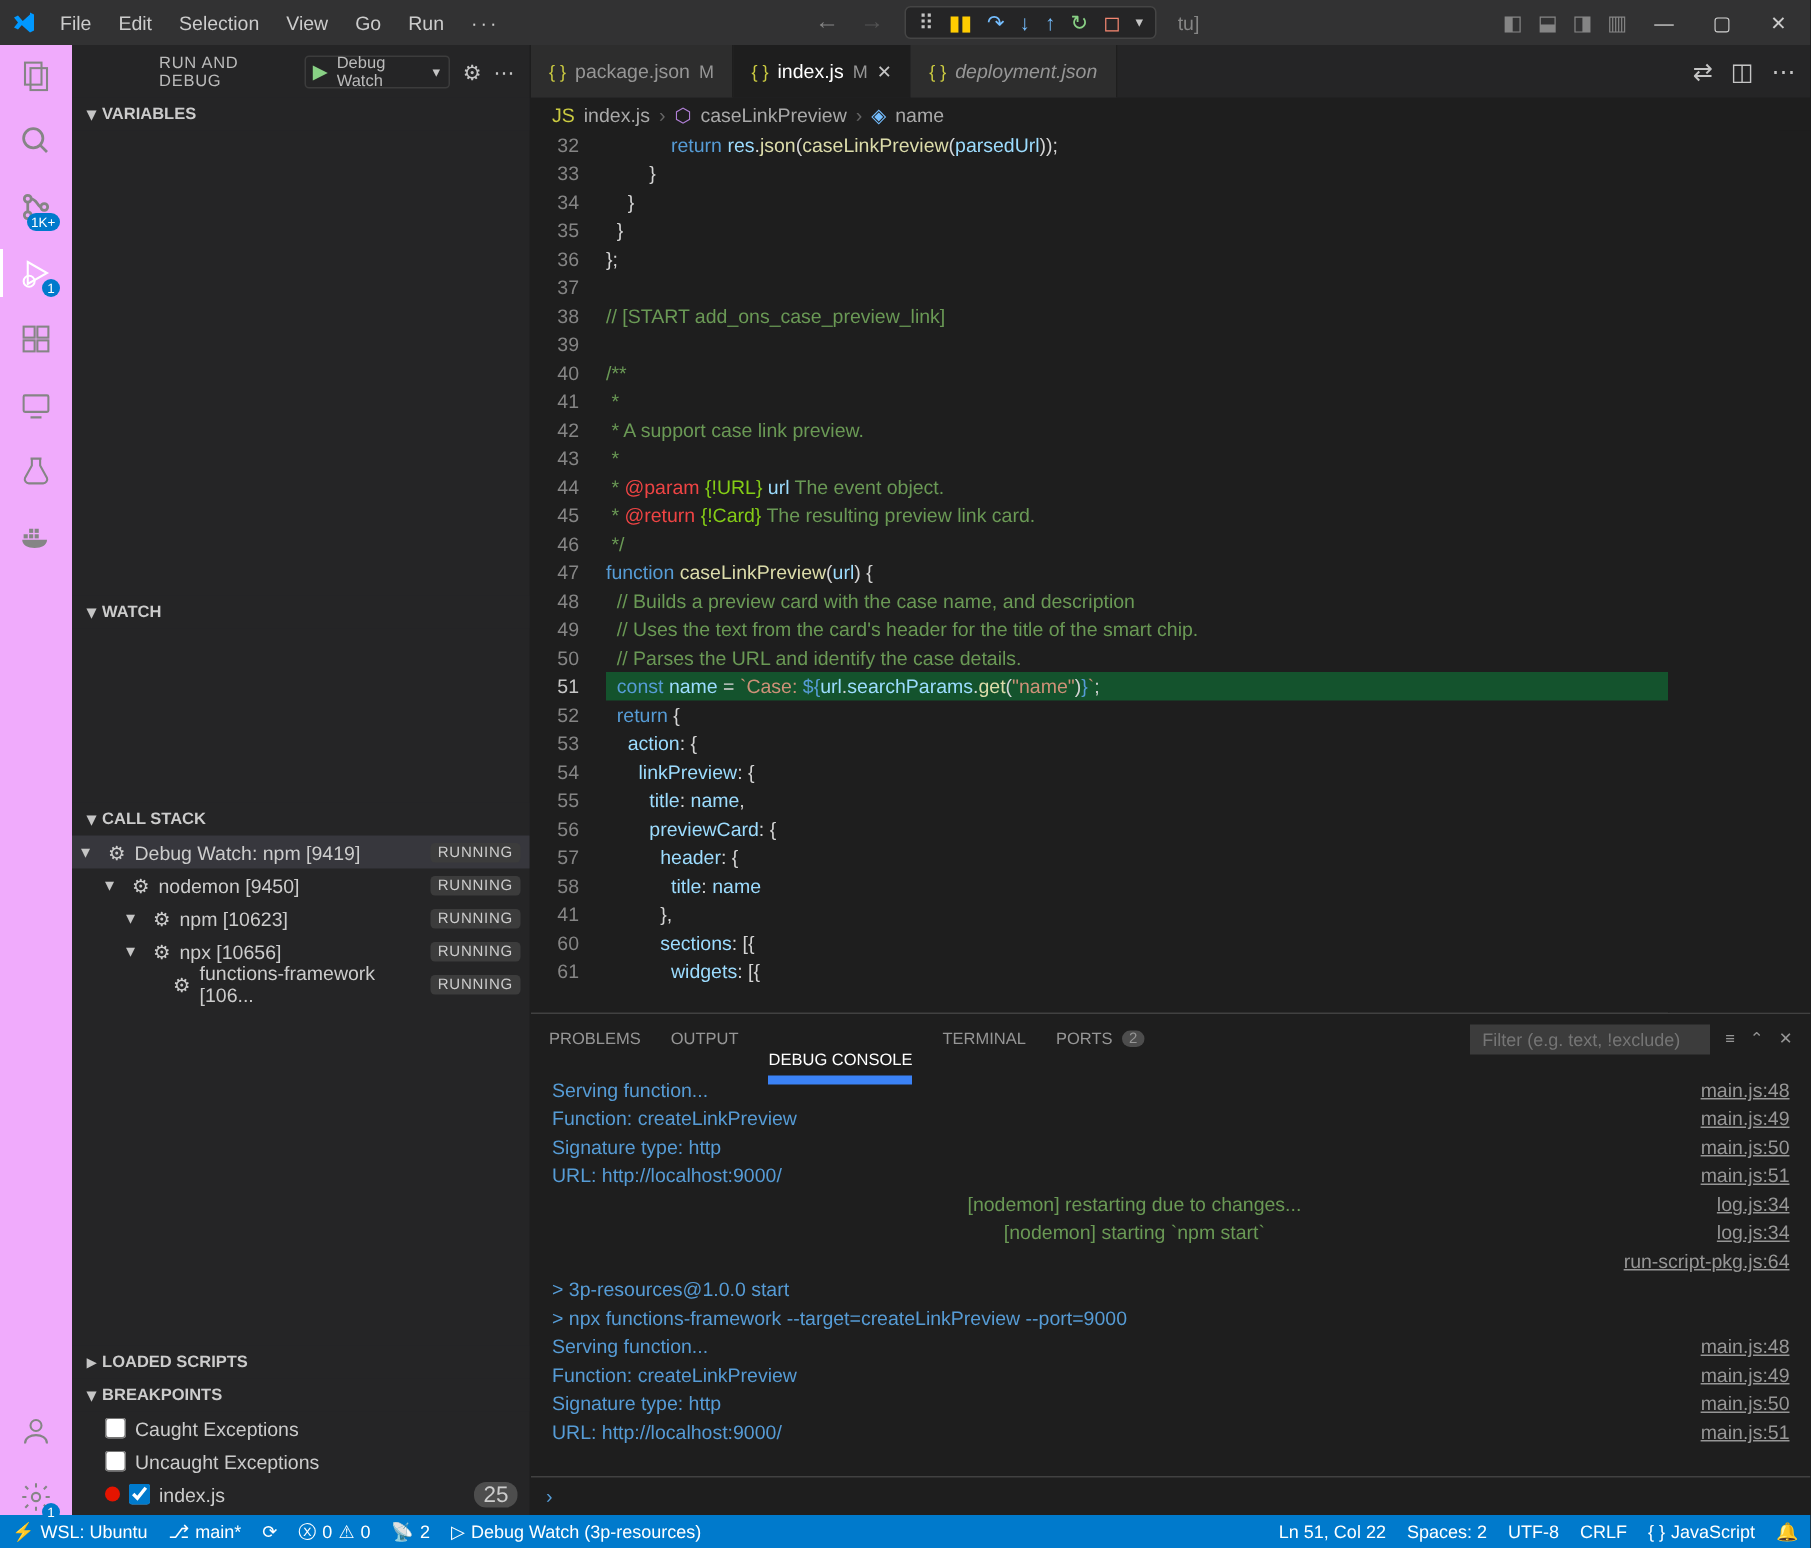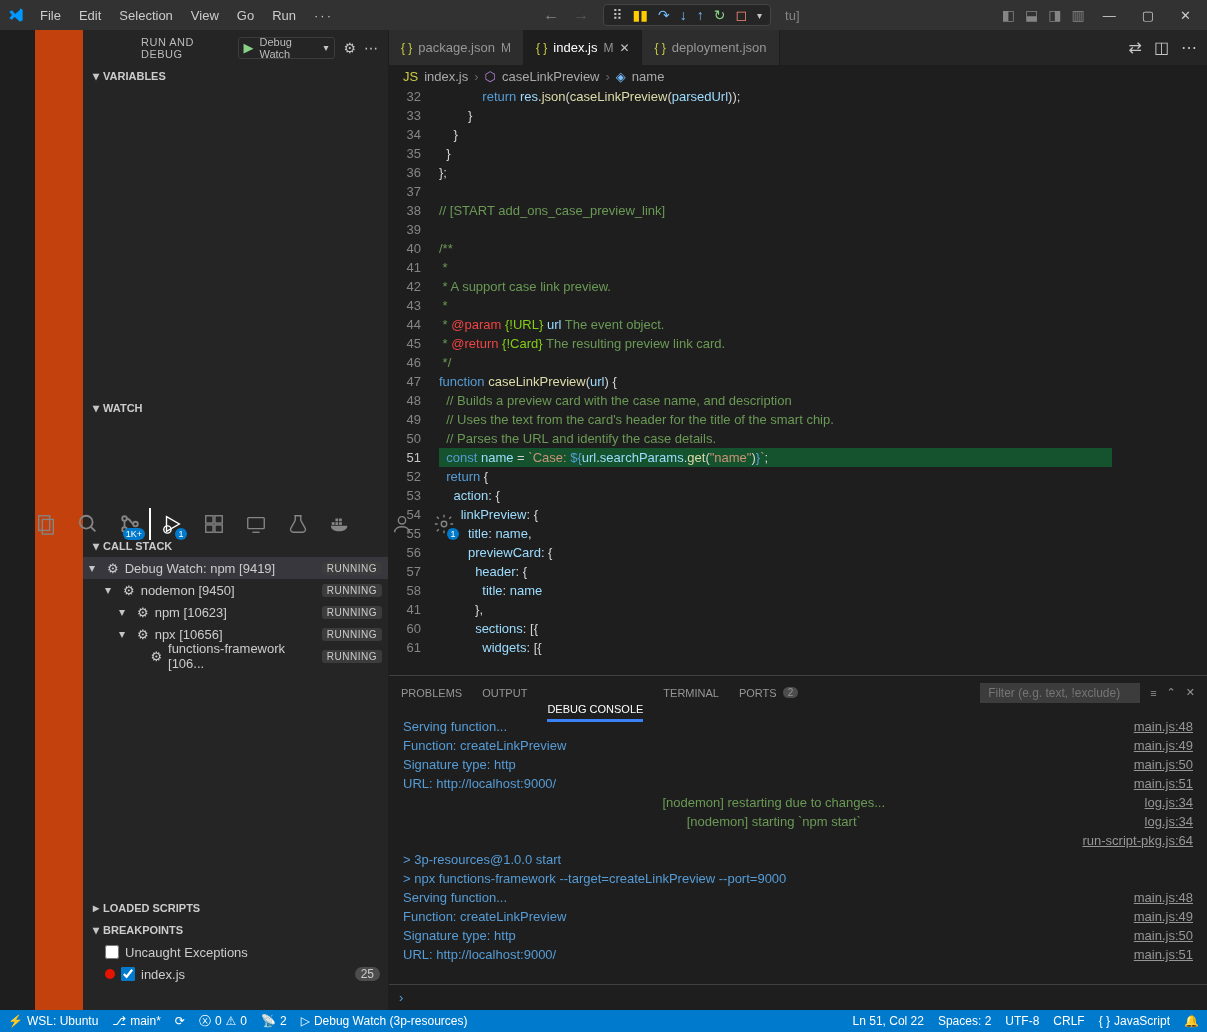--- a/index.html
+++ b/index.html
@@ -13,21 +13,21 @@
 .titlebar .center .nav { color:#858585; font-size:16px; }
 .titlebar .center .dbg { background:#252526; border:1px solid #454545; border-radius:4px; height:22px; display:flex; align-items:center; padding:0 8px; gap:10px; color:#cccccc; }
 .titlebar .center .dbg span { font-size:14px; color:#75beff; }
 .titlebar .center .dbg .stop{color:#f48771;}
 .titlebar .center .dbg .restart{color:#89d185;}
 .titlebar .center .dbg .cont{color:#ffcc00;}
 .titlebar .right { display:flex; align-items:center; gap:10px; }
 .titlebar .right .lay { color:#858585; font-size:14px; }
 .titlebar .right .win { color:#cccccc; font-size:13px; padding:2px 8px; }
 .main { flex:1; display:flex; min-height:0; }
-.activitybar { width:48px; background:#c2410c; display:flex; flex-direction:row; align-items:center; padding-top:8px; gap:20px;margin-left:35px; }
+.activitybar { width:48px; background:#f0abfc; display:flex; flex-direction:column; align-items:center; padding-top:8px; gap:20px; }
 .activitybar .icon { width:24px; height:24px; color:#858585; position:relative; display:flex; align-items:center; justify-content:center; font-size:22px; }
 .activitybar .icon.active { color:#ffffff; }
 .activitybar .icon.active::before { content:""; position:absolute; left:-12px; top:-4px; bottom:-4px; width:2px; background:#fff; }
 .activitybar .badge { position:absolute; bottom:-4px; right:-4px; background:#007acc; color:#fff; font-size:9px; border-radius:8px; min-width:12px; height:12px; display:flex; align-items:center; justify-content:center; padding:0 3px; }
 .activitybar .spacer { flex:1; }
 .sidebar { width:306px; background:#252526; display:flex; flex-direction:column; border-right:1px solid #1e1e1e; }
 .sidebar .topbar { height:35px; display:flex; align-items:center; padding:0 10px; gap:8px; font-size:11px; color:#bbbbbb; }
 .sidebar .topbar .title { letter-spacing:0.5px;margin-left:48px; }
 .sidebar .topbar .start { display:flex; align-items:center; border:1px solid #3c3c3c; border-radius:3px; height:22px; padding:0 6px 0 4px; gap:6px; margin-left:auto; }
 .sidebar .topbar .start .play { color:#89d185; font-size:13px; }
@@ -44,21 +44,21 @@
 .cs-row .chev { width:14px; font-size:12px; color:#c5c5c5; }
 .cs-row .bug { color:#cccccc; font-size:13px; margin-right:2px; }
 .cs-row .name { color:#cccccc; }
 .cs-row .stat { margin-left:auto; font-size:10px; background:#3c3c3c; border-radius:3px; padding:1px 5px; color:#cccccc; letter-spacing:0.5px; }
 .cs-row.ind1{padding-left:22px;} .cs-row.ind2{padding-left:36px;} .cs-row.ind3{padding-left:50px;}
 .loadedscripts-hdr{margin-top:230px;}
 .bp-body { padding-left:22px; }
 .bp-row { display:flex; align-items:center; height:22px; gap:6px; font-size:13px; }
 .bp-row input[type=checkbox]{ width:14px; height:14px; accent-color:#007acc; }
 .bp-row .dot { width:10px; height:10px; border-radius:50%; background:#e51400; }
-.bp-row .count{ margin-left:auto; font-size:12px; background:#4d4d4d; border-radius:8px; padding:0 6px; margin-right:8px; }
+.bp-row .count{ margin-left:auto; font-size:15px; background:#4d4d4d; border-radius:8px; padding:0 6px; margin-right:8px; }
 .editor { flex:1; display:flex; flex-direction:column; background:#1e1e1e; min-width:0; }
 .tabs { height:35px; background:#252526; display:flex; align-items:stretch; }
 .tab { display:flex; align-items:center; padding:0 12px; gap:6px; color:#969696; font-size:13px; border-right:1px solid #1e1e1e; background:#2d2d2d; }
 .tab.active { background:#1e1e1e; color:#ffffff; }
 .tab .ficon { color:#cbcb41; font-size:12px; }
 .tab .ficon.json { color:#cbcb41; }
 .tab .ficon.js { color:#cbcb41; }
 .tab .m { color:#969696; font-size:12px; }
 .tab .close { color:#c5c5c5; font-size:12px; }
 .tabs .actions { margin-left:auto; display:flex; align-items:center; gap:12px; padding:0 10px; color:#c5c5c5; font-size:16px; }
@@ -70,21 +70,21 @@
 .code-area { flex:1; display:flex; min-height:0; position:relative; }
 .gutter { width:50px; text-align:right; color:#858585; font-family:Consolas,monospace; font-size:13px; line-height:19px; padding-right:18px; padding-top:0; }
 .code { flex:1; font-family:Consolas,monospace; font-size:13px; line-height:19px; color:#d4d4d4; white-space:pre; overflow:hidden; }
 .code .line { height:19px; }
 .code .line.hl { background:#14532d; }
 .kw{color:#569cd6;} .fn{color:#dcdcaa;} .str{color:#ce9178;} .cmt{color:#6a9955;} .var{color:#9cdcfe;} .prop{color:#9cdcfe;} .type{color:#84cc16;text-align:center;} .doc{color:#ef4444;}
 .minimap { width:95px; background:#1e1e1e; border-left:1px solid #1e1e1e; opacity:0.7; font-size:2px; line-height:3px; padding:2px; color:#6a9955; overflow:hidden; }
 .panel { height:335px; border-top:1px solid #414141; display:flex; flex-direction:column; }
 .panel-tabs { height:33px; display:flex; align-items:center; padding:0 12px; gap:20px; font-size:11px; color:#969696; }
 .panel-tabs span { cursor:pointer; padding:4px 0; }
-.panel-tabs span.active { color:#ffffff; border-bottom:3px solid #3b82f6;margin-top:35px; }
+.panel-tabs span.active { color:#ffffff; border-bottom:6px solid #3b82f6;margin-top:35px; }
 .panel-tabs .pcount{background:#4d4d4d;border-radius:8px;padding:0 5px;font-size:10px;margin-left:-14px;}
 .panel-tabs .right { margin-left:auto; display:flex; align-items:center; gap:10px; }
 .panel-tabs input { background:#3c3c3c; border:none; color:#ccc; font-size:12px; padding:3px 8px; width:160px; outline:none; }
 .console { flex:1; font-family:Consolas,monospace; font-size:13px; line-height:19px; padding:8px 14px; overflow:auto; }
 .console .row { display:flex; }
 .console .msg { flex:1; }
 .console .src { color:#969696; text-decoration:underline; }
 .cblue{color:#569cd6;} .cgreen{color:#6a9955;text-align:center;}
 .console-input { height:26px; border-top:1px solid #414141; display:flex; align-items:center; padding:0 10px; color:#569cd6; }
 .statusbar { height:22px; background:#007acc; color:#fff; display:flex; align-items:center; font-size:12px; padding:0 8px; gap:14px; }
@@ -271,20 +271,24 @@
         <span class="chev">▸</span>
         <span>LOADED SCRIPTS</span>
       </div>
     <div class="section-hdr">
         <span class="chev">▾</span>
         <span>BREAKPOINTS</span>
       </div>
     <div class="section-body bp-body">
       <div class="bp-row">
           <input type="checkbox" style="">
+          <span>Caught Exceptions</span>
+        </div>
+      <div class="bp-row">
+          <input type="checkbox" style="">
           <span>Uncaught Exceptions</span>
         </div>
       <div class="bp-row">
           <span class="dot"></span>
           <input type="checkbox" checked="" style="">
           <span>index.js</span>
           <span class="count">25</span>
         </div>
     </div>
   </div>
@@ -297,21 +301,21 @@
           <span class="m">M</span>
         </div>
         <div class="tab active">
           <span class="ficon js">{ }</span>
           <span>index.js</span>
           <span class="m">M</span>
           <span class="close">✕</span>
         </div>
         <div class="tab">
           <span class="ficon json">{ }</span>
-          <span style="">deployment.json</span>
+          <span style="font-style:italic">deployment.json</span>
         </div>
       <div class="actions">
         <span>⇄</span>
         <span>◫</span>
         <span>⋯</span>
       </div>
     </div>
     <div class="breadcrumb">
       <span class="fic">JS</span>
       <span>index.js</span>

